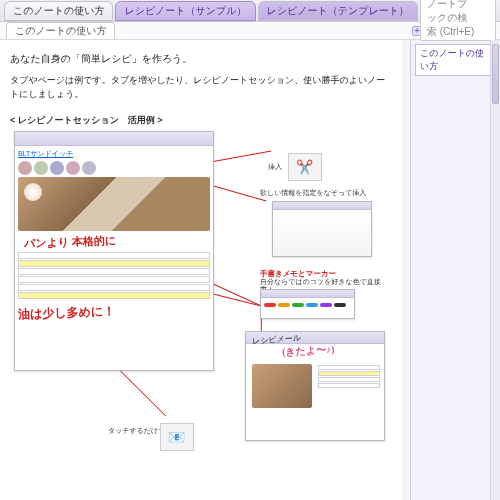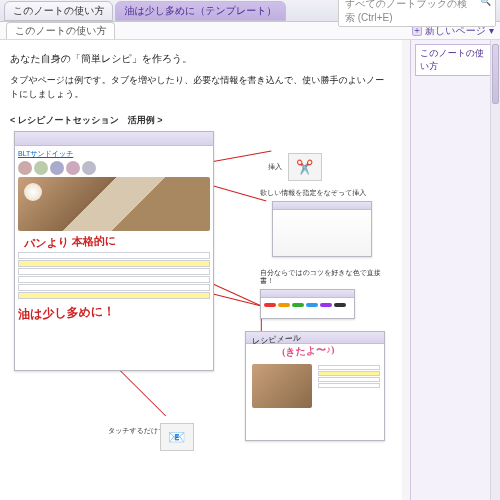--- a/index.html
+++ b/index.html
@@ -44,35 +44,36 @@
   .scroll { position:absolute; right:0; top:40px; bottom:0; width:10px; background:#eceaf2; border-left:1px solid #d8d4e4; }
   .scroll .thumb { position:absolute; left:1px; right:1px; top:4px; height:60px; background:linear-gradient(#dad4ea,#c8c0dc); border:1px solid #b8b0cc; border-radius:2px; }
   .lm{font-size:8px;color:#222;transform:rotate(-4deg);position:absolute;}
 </style>
 </head>
 <body>
 
 <div class="app">
   <div class="topbar">
     <div class="tab">このノートの使い方</div>
-    <div class="tab alt">油は少し多めに（テンプレート）</div>
+    <div class="tab active">レシピノート（サンプル）</div>
+    <div class="tab alt">レシピノート（テンプレート）</div>
     <div class="search" title="すべてのノートブックの検索 (Ctrl+E)">すべてのノートブックの検索 (Ctrl+E)</div>
   </div>
   <div class="subbar">
     <div class="subtab">このノートの使い方</div>
     <div class="newpage">
       <span class="plus">＋</span>
       <span>新しいページ</span>
       <span>▾</span>
     </div>
   </div>
   <div class="main">
     <div class="content">
       <div class="heading">あなた自身の「簡単レシピ」を作ろう。</div>
-      <div class="para">タブやページは例です。タブを増やしたり、必要な情報を書き込んで、使い勝手のよいノートにしましょう。</div>
+      <div class="para">タブやページは例です。タブを増やしたり、レシピノートセッション、使い勝手のよいノートにしましょう。</div>
       <div class="section-title">&lt; レシピノートセッション　活用例 &gt;</div>
 
       <div class="diagram">
         <svg class="lines" viewBox="0 0 380 340" preserveAspectRatio="none">
           <path class="redline" d="M150,40 L260,20"></path>
           <path class="redline" d="M150,40 L255,70"></path>
           <path class="redline" d="M110,140 L250,175"></path>
           <path class="redline" d="M130,120 L250,175"></path>
           <path class="redline" d="M100,230 L155,285"></path>
           <path class="redline" d="M250,215 L250,175"></path>
@@ -107,20 +108,21 @@
         </div>
         <div class="callout" style="left:250px; top:58px;">
           <span class="d">欲しい情報を指定をなぞって挿入</span>
         </div>
         <div class="shot" style="left:262px; top:70px; width:100px; height:56px;">
           <div class="ribbon" style="height:8px;"></div>
           <div class="body" style="height:46px; background:linear-gradient(#fff,#f4f4f4);"></div>
         </div>
 
         <div class="callout" style="left:250px; top:138px;">
+          <span class="t">手書きメモとマーカー</span>
           <span class="d">自分ならではのコツを好きな色で直接書！</span>
         </div>
         <div class="shot" style="left:250px; top:158px; width:95px; height:30px;">
           <div class="ribbon" style="height:8px;"></div>
           <div class="body">
             <div class="markers">
               <div class="mk" style="background:#e33;"></div>
               <div class="mk" style="background:#e90;"></div>
               <div class="mk" style="background:#3a3;"></div>
               <div class="mk" style="background:#39e;"></div>

